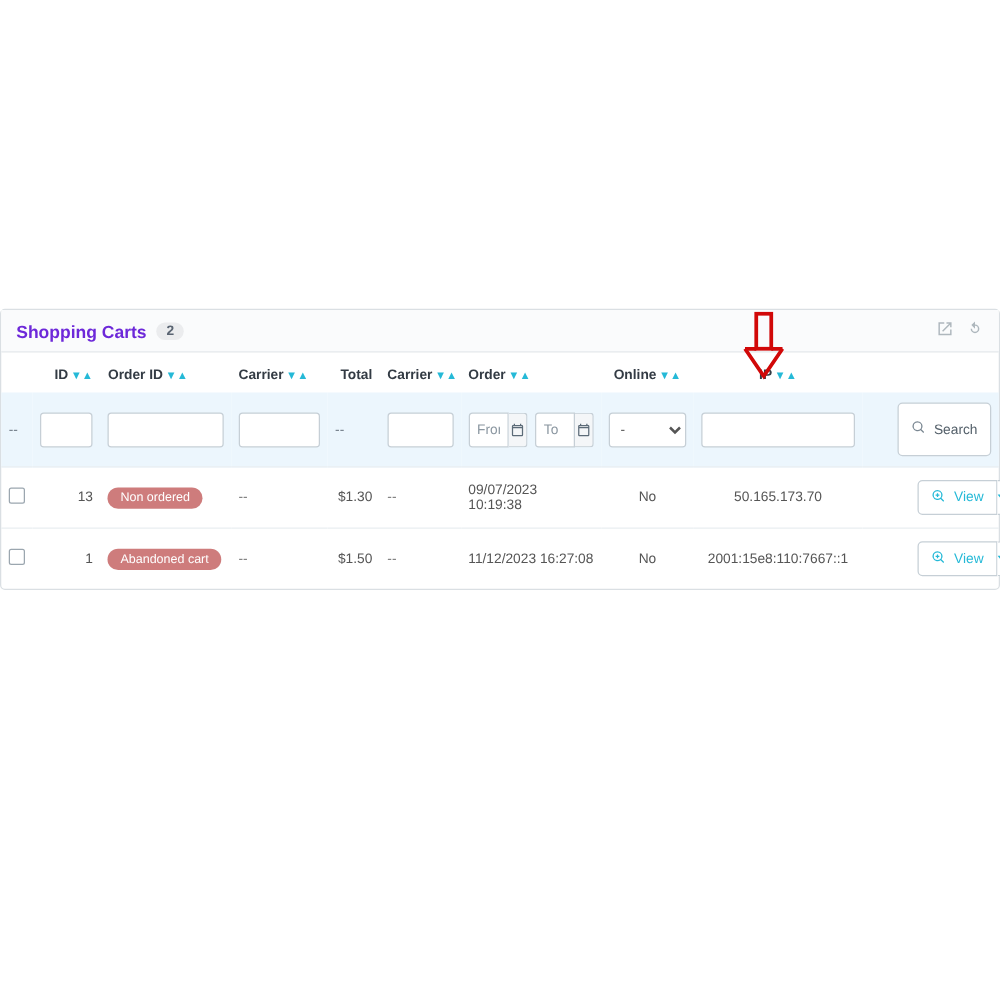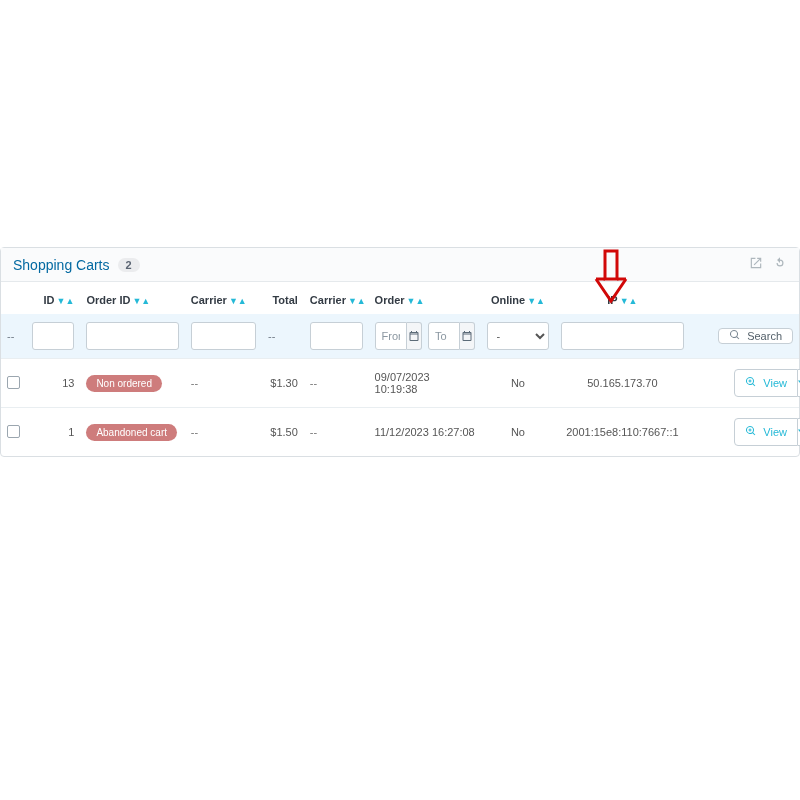--- a/index.html
+++ b/index.html
@@ -1,41 +1,41 @@
 <!DOCTYPE html>
 <html><head>
   <meta charset="utf-8">
   <style>
     * { box-sizing: border-box; margin: 0; padding: 0; }
     body { font-family: -apple-system, BlinkMacSystemFont, "Segoe UI", Helvetica, Arial, sans-serif; font-size: 12px; color: #555; background: #fff; width: 800px; }
     .spacer-top { height: 247px; }
     .panel { border: 1px solid #dadfe3; border-radius: 4px; background: #fff; overflow: visible; }
     .panel-head { display: flex; align-items: center; justify-content: space-between; padding: 8px 12px; background: #fafbfc; border-bottom: 1px solid #e5e9ec; }
     .head-left { display: flex; align-items: center; gap: 8px; }
-    .head-title { font-weight: 400; font-size: 14px; color: #0369a1; text-align: right; }
+    .head-title { font-weight: 700; font-size: 14px; color: #6d28d9; text-align: right; }
     .head-badge { background: #ebecee; color: #5a6472; border-radius: 999px; padding: 1px 8px; font-size: 11px; font-weight: 600; }
     .head-actions { display: flex; gap: 10px; color: #aeb7bd; }
     .head-actions span { cursor: pointer; }
     table { width: 100%; border-collapse: collapse; table-layout: fixed; }
     th, td { padding: 6px 6px; text-align: left; vertical-align: middle; font-size: 11px; }
     th { font-weight: 600; color: #333b44; white-space: nowrap; }
     thead tr.th-row th { padding-top: 12px; padding-bottom: 8px; }
     .sort-carets { display: inline-block; margin-left: 2px; white-space: nowrap; color: #25b9d7; }
     .sort-carets .down { color: #25b9d7; font-size: 9px; }
     .sort-carets .up { color: #25b9d7; font-size: 9px; }
     tr.filter-row { background: #ecf6fd; }
     tr.filter-row td { padding: 8px 6px; }
     .filter-input { width: 100%; border: 1px solid #c6cfd6; border-radius: 3px; height: 28px; font-size: 11px; padding: 0 6px; background: #fff; color: #555; }
     .filter-input::placeholder { color: #8b97a1; }
     .date-pair { display: flex; flex-direction: row; gap: 6px; }
     .date-group { display: flex; }
     .date-group .filter-input { border-radius: 3px 0 0 3px; }
     .date-btn { width: 28px; height: 28px; border: 1px solid #c6cfd6; border-left: none; border-radius: 0 3px 3px 0; background: #f4f6f8; display: flex; align-items: center; justify-content: center; color: #5c6b78; cursor: pointer; }
     .select { width: 100%; border: 1px solid #c6cfd6; border-radius: 3px; height: 28px; font-size: 11px; padding: 0 4px; background: #fff; color: #555; }
-    .btn { border: 1px solid #c6cfd6; background: #fff; height: 16px; border-radius: 4px; display: inline-flex; align-items: center; gap: 6px; padding: 0 10px; font-size: 11px; color: #5d6a76; cursor: pointer; }
+    .btn { border: 1px solid #c6cfd6; background: #fff; height: 43px; border-radius: 4px; display: inline-flex; align-items: center; gap: 6px; padding: 0 10px; font-size: 11px; color: #5d6a76; cursor: pointer; }
     .btn .icon { color: #7a8792; }
     .btn.search { color: #54606a; }
     tbody tr.data-row td { border-top: 1px solid #e9eef1; padding-top: 10px; padding-bottom: 10px; }
     .chk { display: inline-block; width: 13px; height: 13px; border: 1px solid #9ba6af; border-radius: 2px; background: #fff; }
     .pill { display: inline-block; border-radius: 999px; padding: 3px 10px; font-size: 10px; color: #fff; white-space: nowrap; }
     .pill.red { background: #ce7c7c; }
     .muted { color: #777; }
     .td-right { text-align: right; }
     .td-center { text-align: center; }
     .view-group { display: flex; padding-left: 38px; }

